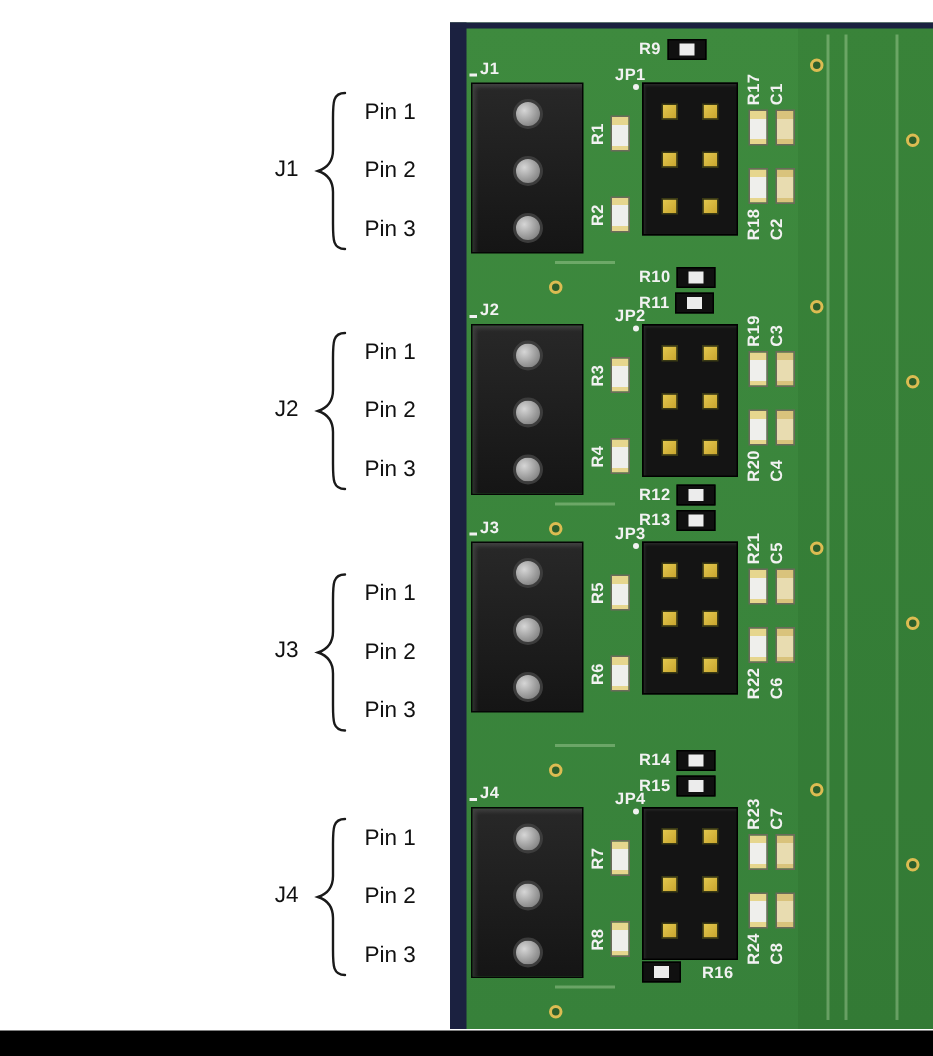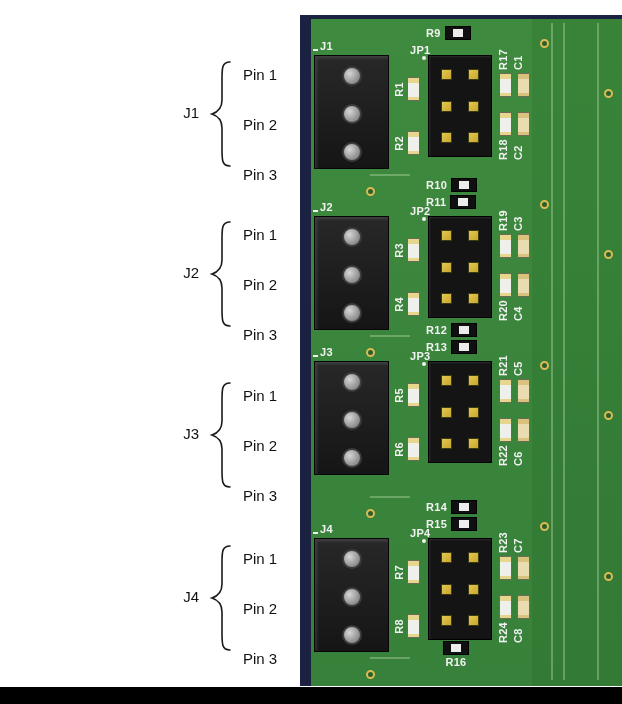--- a/index.html
+++ b/index.html
@@ -4,21 +4,21 @@
 <style>
   *{margin:0;padding:0;box-sizing:border-box}
   html,body{width:622px;height:704px}
   .figure{position:relative;width:622px;height:704px;background:var(--bg,#ffffff);font-family:"Liberation Sans",sans-serif;overflow:hidden}
 
   
   .agroup{position:absolute;left:165px;width:140px;height:112px}
   .ag0{top:58px}.ag1{top:218px}.ag2{top:379px}.ag3{top:542px}
   .jlabel{position:absolute;left:0;top:46px;width:34px;text-align:right;font-size:15px;color:#111}
   .brace{position:absolute;left:42px;top:0;width:28px;height:112px}
-  .pins{position:absolute;left:78px;top:0;display:flex;flex-direction:column;gap:18px}
+  .pins{position:absolute;left:78px;top:0;display:flex;flex-direction:column;gap:7px}
   .pin-label{height:32px;display:flex;align-items:center;font-size:15px;color:#111;white-space:nowrap}
 
   
   .pcb{position:absolute;left:300px;top:15px;width:322px;height:671px;
        background:linear-gradient(180deg,var(--board,#3e8a3e),#37813a)}
   .pcb-edge-left{position:absolute;left:0;top:0;width:11px;height:100%;background:var(--edge,#1b2140)}
   .pcb-edge-top{position:absolute;left:0;top:0;width:100%;height:4px;background:var(--edge,#1b2140)}
   .traces{position:absolute;left:0;top:0}
   .trace{stroke:rgba(215,240,195,0.32);stroke-width:2;fill:none}
   .pour{fill:rgba(0,40,0,0.07)}
@@ -64,21 +64,21 @@
   .chip-core{position:absolute;inset:0;margin:auto;width:10px;height:8px;background:#ececec}
 
   .rgroup{position:absolute;left:198px;display:flex;flex-direction:column;align-items:flex-start;gap:3px}
   .rga{top:34px}
   .rgb{top:97px}
   .rlabels{display:flex;gap:4px}
   .rchips{display:flex;gap:5px;padding-left:1px}
 
   .via{position:absolute;width:9px;height:9px;border-radius:50%;border:2px solid #dcbc52;background:#2c5f2c}
 
-  .pcb-footer{position:absolute;left:128px;top:626px;width:56px;display:flex;flex-direction:column;align-items:center;gap:2px}
+  .pcb-footer{position:absolute;left:128px;top:626px;width:56px;display:flex;flex-direction:row;align-items:flex-end;gap:14px}
 
   .bottom-bar{position:absolute;left:0;top:687px;width:622px;height:17px;background:var(--bar,#000)}
 </style>
 </head>
 <body>
 
 <div class="figure">
 
   <div>
 

